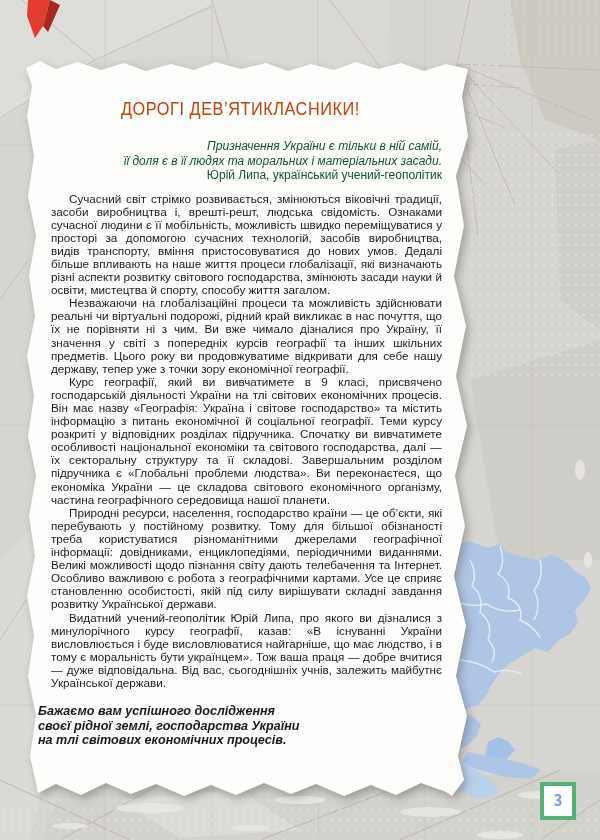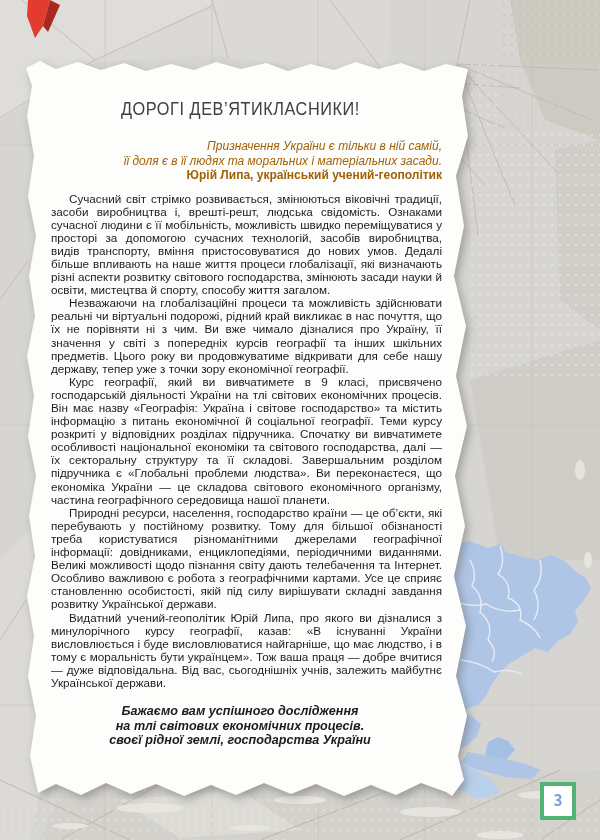--- a/index.html
+++ b/index.html
@@ -35,30 +35,30 @@
       265px 738px,238px 727px,210px 739px,185px 729px,158px 740px,130px 728px,
       105px 738px,80px 727px,55px 739px,30px 728px,12px 737px,
       4px 700px,10px 660px,2px 620px,8px 580px,1px 540px,9px 500px,3px 460px,
       10px 420px,2px 380px,8px 340px,1px 300px,9px 260px,3px 220px,10px 180px,
       2px 140px,8px 100px,1px 60px,6px 30px
     );
   }
   #page-content{position:absolute;left:12px;right:26px;top:0;color:#1c1c1e;}
   .page-title{
     margin-top:43px;text-align:center;
-    color:#404040;font-size:17.5px;font-weight:400;letter-spacing:.6px;
+    color:#c2410c;font-size:17.5px;font-weight:400;letter-spacing:.6px;
     white-space:nowrap;
   }
   .page-title span{display:inline-block;transform:scaleX(.93);transform-origin:center;}
   .epigraph{margin-top:19px;text-align:right;font-style:italic;
-    font-size:12px;line-height:14.5px;color:#a16207;}
-  .epigraph .attribution{font-style:normal;font-weight:bold;}
+    font-size:12px;line-height:14.5px;color:#14532d;}
+  .epigraph .attribution{font-style:normal;}
   .body-text{margin-top:9px;font-size:11.7px;line-height:13.1px;text-align:justify;margin-left:13px;}
   .body-text p{margin:0;text-indent:18px;}
-  .closing{margin-top:15px;text-align:center;font-weight:bold;font-style:italic;
+  .closing{margin-top:15px;text-align:left;font-weight:bold;font-style:italic;
     font-size:12.6px;line-height:14.6px;}
   
   #page-number-badge{
     position:absolute;left:540px;top:782px;width:28px;height:30px;
     background:#ffffff;border:4px solid #53b376;
     display:flex;align-items:center;justify-content:center;
     color:#7d9ed9;font-size:15px;font-weight:bold;
     font-family:"DejaVu Sans Mono",monospace;
   }
 </style>
@@ -183,22 +183,22 @@
       <div class="body-text">
         <p>Сучасний світ стрімко розвивається, змінюються віковічні традиції, засоби виробництва і, врешті-решт, людська свідомість. Ознаками сучасної людини є її мобільність, можливість швидко переміщуватися у просторі за допомогою сучасних технологій, засобів виробництва, видів транспорту, вміння пристосовуватися до нових умов. Дедалі більше впливають на наше життя процеси глобалізації, які визначають різні аспекти розвитку світового господарства, змінюють засади науки й освіти, мистецтва й спорту, способу життя загалом.</p>
         <p>Незважаючи на глобалізаційні процеси та можливість здійснювати реальні чи віртуальні подорожі, рідний край викликає в нас почуття, що їх не порівняти ні з чим. Ви вже чимало дізналися про Україну, її значення у світі з попередніх курсів географії та інших шкільних предметів. Цього року ви продовжуватиме відкривати для себе нашу державу, тепер уже з точки зору економічної географії.</p>
         <p>Курс географії, який ви вивчатимете в 9 класі, присвячено господарській діяльності України на тлі світових економічних процесів. Він має назву «Географія: Україна і світове господарство» та містить інформацію з питань економічної й соціальної географії. Теми курсу розкриті у відповідних розділах підручника. Спочатку ви вивчатимете особливості національної економіки та світового господарства, далі — їх секторальну структуру та її складові. Завершальним розділом підручника є «Глобальні проблеми людства». Ви переконаєтеся, що економіка України — це складова світового економічного організму, частина географічного середовища нашої планети.</p>
         <p>Природні ресурси, населення, господарство країни — це об’єкти, які перебувають у постійному розвитку. Тому для більшої обізнаності треба користуватися різноманітними джерелами географічної інформації: довідниками, енциклопедіями, періодичними виданнями. Великі можливості щодо пізнання світу дають телебачення та Інтернет. Особливо важливою є робота з географічними картами. Усе це сприяє становленню особистості, якій під силу вирішувати складні завдання розвитку Української держави.</p>
         <p>Видатний учений-геополітик Юрій Липа, про якого ви дізналися з минулорічного курсу географії, казав: «В існуванні України висловлюється і буде висловлюватися найгарніше, що має людство, і в тому є моральність бути українцем». Тож ваша праця — добре вчитися —  дуже відповідальна. Від вас, сьогоднішніх учнів, залежить майбутнє Української держави.</p>
       </div>
 
       <div class="closing">
         <div>Бажаємо вам успішного дослідження</div>
+        <div>своєї рідної землі, господарства України</div>
         <div>на тлі світових економічних процесів.</div>
-        <div>своєї рідної землі, господарства України</div>
       </div>
 
     </div>
   </div>
 </div>
 
 <div id="page-number-badge">
   <span>3</span>
 </div>
 

